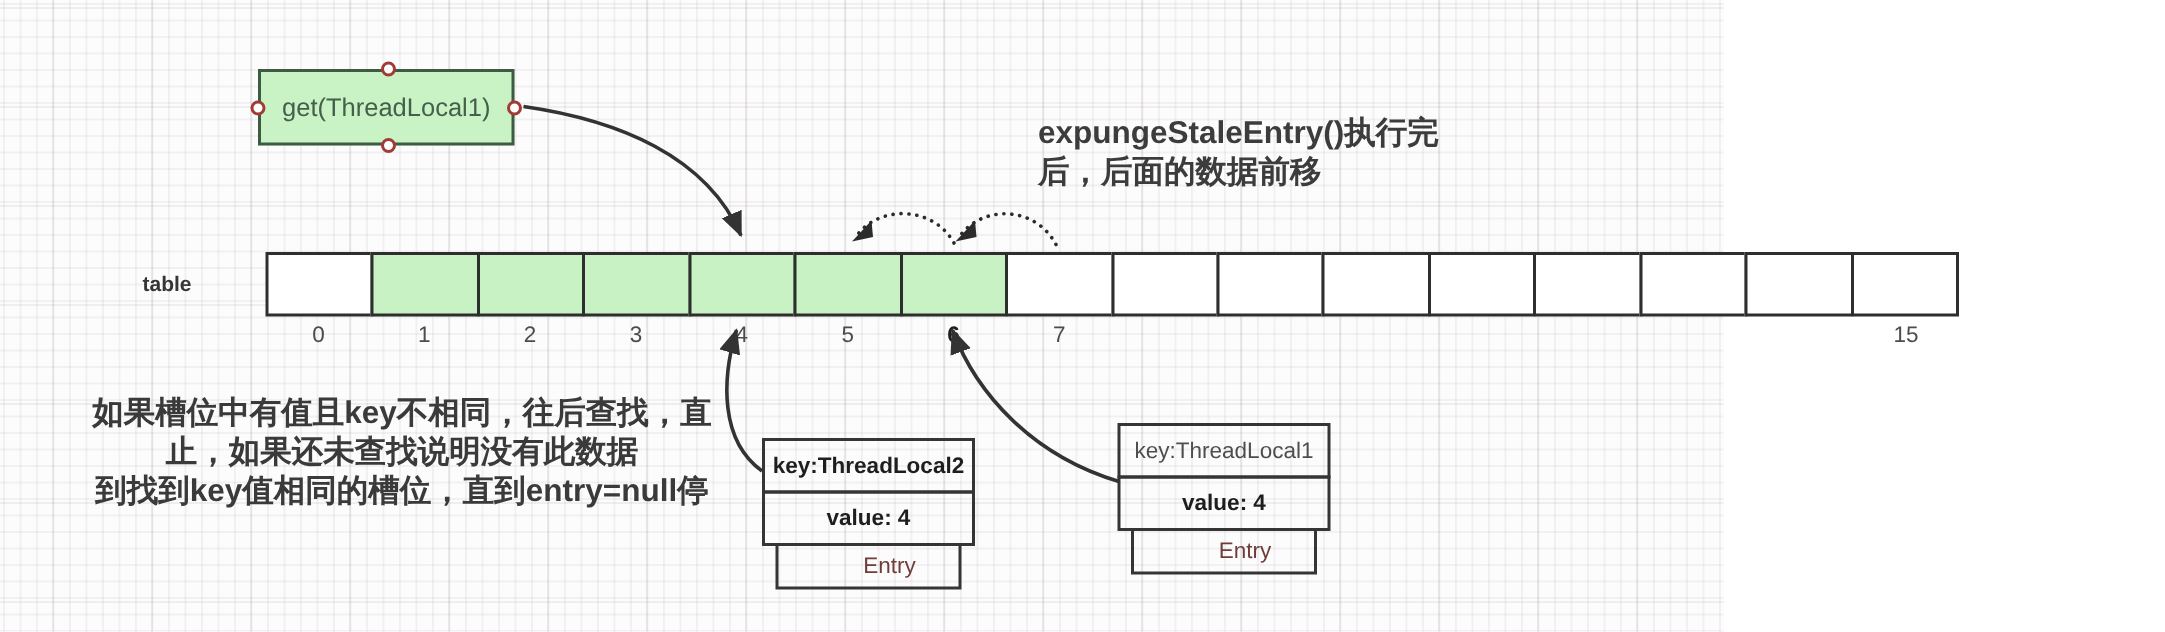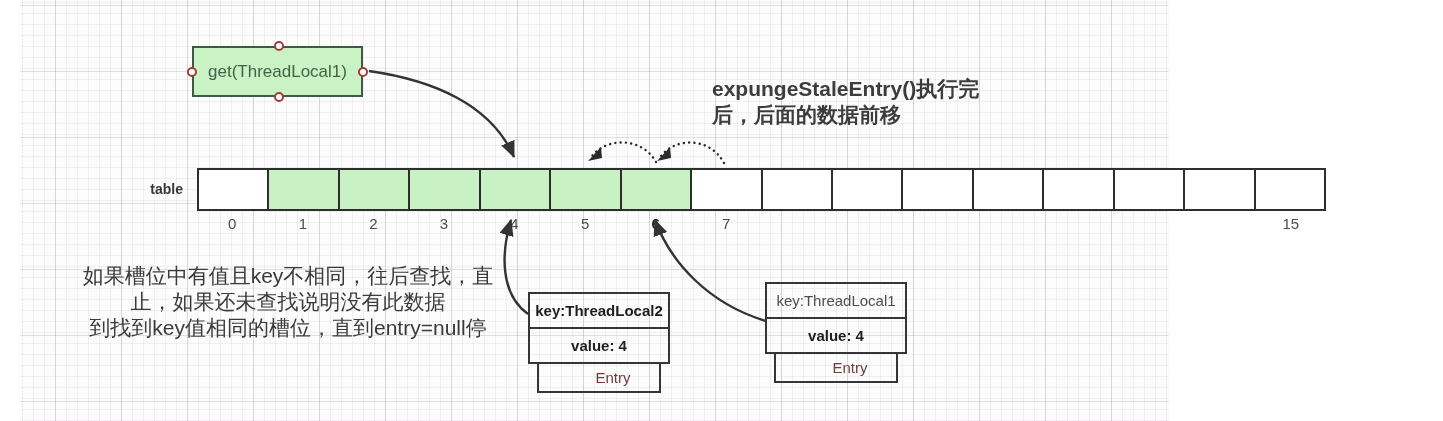--- a/index.html
+++ b/index.html
@@ -11,21 +11,20 @@
     width: 1149px;
     height: 421px;
     background-color: #fdfcfd;
     background-image:
       linear-gradient(to right, rgba(160,150,160,0.30) 1px, transparent 1px),
       linear-gradient(to bottom, rgba(160,150,160,0.30) 1px, transparent 1px),
       linear-gradient(to right, rgba(175,165,175,0.14) 1px, transparent 1px),
       linear-gradient(to bottom, rgba(175,165,175,0.14) 1px, transparent 1px);
     background-size: 66px 66px, 66px 66px, 11px 11px, 11px 11px;
     background-position: 35px 5px, 5px 5px, 2px 2px, 2px 2px;
-    margin-left: 20px;
   }
 
   
   .get-box {
     position: absolute;
     left: 172px; top: 46px;
     width: 171px; height: 51px;
     background: #c9f2c5;
     border: 2px solid #3f5a42;
     display: flex; align-items: center; justify-content: center;
@@ -51,21 +50,21 @@
     text-align: left;
     font-size: 21px; font-weight: bold;
     color: #3c3c3c;
     line-height: 26px;
   }
 
   
   .table-label {
     position: absolute;
     left: 95px; top: 181px; width: 68px;
-    text-align: right;
+    text-align: left;
     font-size: 14px; font-weight: bold;
     color: #363636;
   }
   .table-row {
     position: absolute;
     left: 177px; top: 168px;
     width: 1129px; height: 43px;
     display: flex;
   }
   .cell {
@@ -110,21 +109,21 @@
     font-size: 15px;
     color: #6e3d39;
     padding-left: 28px;
   }
 
   
   .note {
     position: absolute;
     left: 40px; top: 263px; width: 456px;
     text-align: center;
-    font-size: 21px; font-weight: normal;
+    font-size: 21px; font-weight: bold;
     color: #3a3a3a;
     line-height: 26px;
   }
   .note div { white-space: nowrap; }
 
   
   svg.arrows {
     position: absolute;
     left: 0; top: 0;
     width: 1443px; height: 421px;

